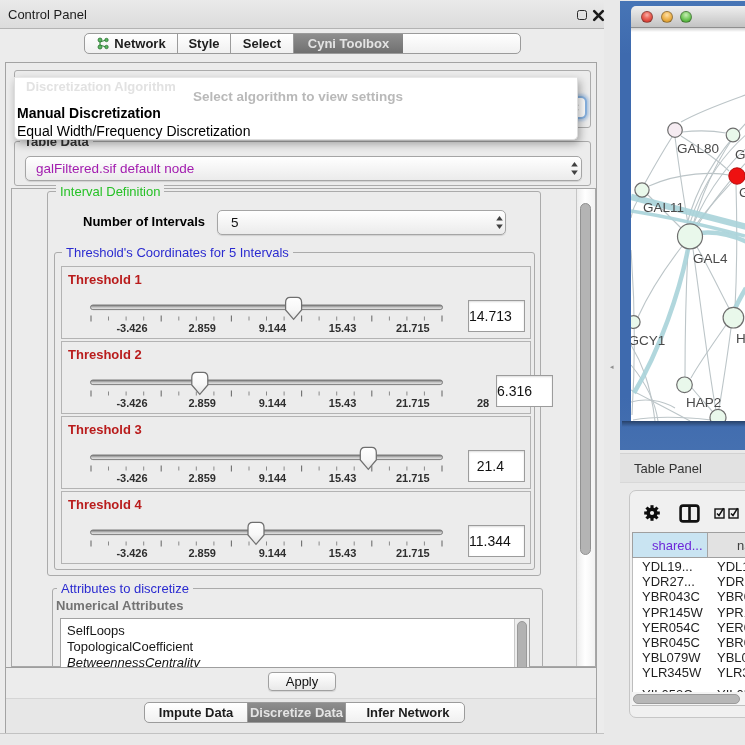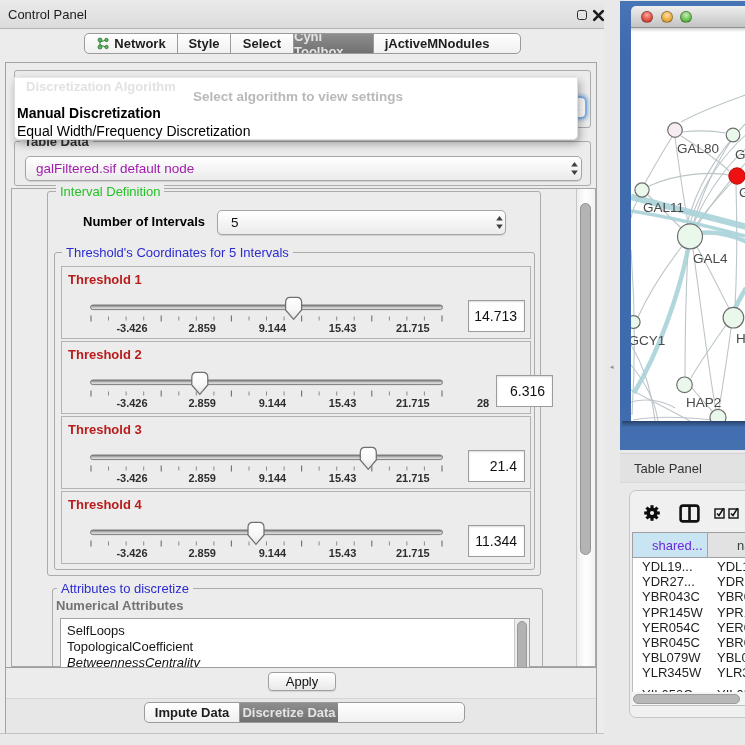--- a/index.html
+++ b/index.html
@@ -11,43 +11,42 @@
 .seg .s:last-child{border-right:none;}
 .seg .sel{background:linear-gradient(#8e8e8e,#707070);color:#e4e4e4;}
 .combo{border:1px solid #a5a5a5;border-radius:5px;background:linear-gradient(#ffffff,#ebebeb);
      box-shadow:0 1px 1px rgba(0,0,0,.12);font-size:13.5px;color:#111;}
 .gbox{border:1px solid #ababab;border-radius:3px;}
 .gtitle{font-size:13px;background:#ececec;padding:0 4px;line-height:13px;height:13px;white-space:nowrap;}
 .tbox{left:61px;width:470px;height:73px;border:1px solid #b3b3b3;background:#ececec;}
 .ttitle{left:7px;top:6px;font-size:13px;font-weight:bold;color:#b91c1c;position:absolute;white-space:nowrap;}
 .vfield{left:407px;top:34px;width:57px;height:32px;background:#fff;border:1px solid #9c9c9c;
      box-shadow:inset 0 1px 2px rgba(0,0,0,.14);font-size:14px;color:#111;text-align:right;
-     line-height:30px;padding-right:7px;position:absolute;}
+     line-height:30px;padding-right:20px;position:absolute;}
 .slab{font-size:11px;font-weight:bold;color:#2e2e2e;transform:translateX(-50%);white-space:nowrap;position:absolute;margin-left:41px;}
 </style></head><body>
 
 <div style="left:0;top:0;width:604px;height:734px;background:#ececec;border-bottom:1px solid #c2c2c2;"></div>
 <div style="left:0;top:0;width:604px;height:29px;background:linear-gradient(#eaeaea,#dcdcdc);border-bottom:1px solid #b3b3b3;"></div>
 <span style="left:8px;top:7px;font-size:13px;color:#1c1c1c;">Control Panel</span>
 <span style="left:577px;top:10px;width:10px;height:10px;border:1.6px solid #2a2a2a;border-radius:2.5px;"></span>
 <svg style="position:absolute;left:592px;top:9px" width="13" height="13" viewBox="0 0 13 13">
     <path d="M2.2,2.2 L10.8,10.8 M10.8,2.2 L2.2,10.8" stroke="#1b1b1b" stroke-width="2.6" stroke-linecap="round"></path>
   </svg>
 <div class="seg" style="left:84px;top:33px;width:437px;height:21px;">
     <div class="s" style="width:93px;"><svg width="14" height="13" viewBox="0 0 14 13" style="margin-right:4px">
         <path d="M4,3 L4,10 M4,5 L10,3 M4,8 L10,10" stroke="#3f9148" stroke-width="1.2" fill="none"></path>
         <circle cx="4" cy="3" r="2" fill="#59b95f" stroke="#2c7033" stroke-width="0.8"></circle>
         <circle cx="4" cy="10" r="2" fill="#59b95f" stroke="#2c7033" stroke-width="0.8"></circle>
         <circle cx="10.5" cy="3" r="1.7" fill="#59b95f" stroke="#2c7033" stroke-width="0.8"></circle>
         <circle cx="10.5" cy="10" r="1.7" fill="#59b95f" stroke="#2c7033" stroke-width="0.8"></circle>
       </svg>Network</div>
     <div class="s" style="width:53px;">Style</div>
     <div class="s" style="width:63px;">Select</div>
-    <div class="s sel" style="width:80px;">Cyni Toolbox</div>
-    <div class="s" style="width:126px;">jActiveMNodules</div>
+    <div class="s sel" style="width:109px;">Cyni Toolbox</div>
   </div>
 <div style="left:5px;top:62px;width:592px;height:671px;border:1px solid #a3a3a3;background:#ececec;"></div>
 <div class="gbox" style="left:14px;top:70px;width:577px;height:58px;"></div>
 <div class="gbox" style="left:14px;top:141px;width:577px;height:45px;"></div>
 <span class="gtitle" style="left:20px;top:135px;color:#333;font-weight:bold;">Table Data</span>
 <div class="combo" style="left:25px;top:156px;width:557px;height:25px;"></div>
 <span style="left:36px;top:161px;font-size:13.5px;color:#a21caf;">galFiltered.sif default node</span>
 <svg style="position:absolute;left:570px;top:161px" width="9" height="15" viewBox="0 0 9 15">
     <path d="M4.5,1 L7.8,5.6 L1.2,5.6 Z" fill="#404040"></path>
     <path d="M4.5,14 L1.2,9.4 L7.8,9.4 Z" fill="#404040"></path>
@@ -227,22 +226,23 @@
 <div style="left:60px;top:618px;width:470px;height:70px;border:1px solid #a2a2a2;background:#fff;"></div>
 <span style="left:67px;top:623px;font-size:13px;color:#161616;">SelfLoops</span>
 <span style="left:67px;top:639px;font-size:13px;color:#161616;">TopologicalCoefficient</span>
 <span style="left:67px;top:655px;font-size:13px;color:#161616;font-style:italic;">BetweennessCentrality</span>
 <div style="left:514px;top:619px;width:15px;height:68px;background:#ededed;border-left:1px solid #c9c9c9;"></div>
 <div style="left:517px;top:621px;width:10px;height:66px;background:#b2b2b2;border:1px solid #999;border-radius:6px;"></div>
 <div style="left:6px;top:667px;width:590px;height:66px;background:#ececec;border-top:1px solid #9e9e9e;"></div>
 <div style="left:268px;top:672px;width:68px;height:19px;border:1px solid #a0a0a0;border-radius:4px;background:linear-gradient(#ffffff,#e9e9e9);box-shadow:0 1px 1px rgba(0,0,0,.1);font-size:13px;color:#111;text-align:center;line-height:17px;">Apply</div>
 <div style="left:6px;top:698px;width:590px;height:35px;background:#e7e7e7;border-top:1px solid #d5d5d5;"></div>
 <div class="seg" style="left:144px;top:702px;width:321px;height:21px;">
-    <div class="s" style="width:95px;">Impute Data</div>
+    <div class="s" style="width:103px;">Impute Data</div>
     <div class="s sel" style="width:98px;">Discretize Data</div>
+    <div class="s" style="width:124px;">Infer Network</div>
   </div>
 <div style="left:14px;top:77px;width:564px;height:63px;background:#ffffff;border:1px solid #dedede;border-top:1px solid #e9e9e9;border-radius:0 0 5px 5px;box-shadow:2px 4px 9px rgba(0,0,0,.32);z-index:40;"></div>
 <span style="left:26px;top:79px;font-size:13px;font-weight:bold;color:#e2e2e2;z-index:41;">Discretization Algorithm</span>
 <span style="left:193px;top:89px;font-size:13.5px;font-weight:bold;color:#b9b9b9;z-index:41;">Select algorithm to view settings</span>
 <span style="left:17px;top:105px;font-size:14px;font-weight:bold;color:#000;z-index:41;">Manual Discretization</span>
 <span style="left:17px;top:123px;font-size:14px;color:#000;z-index:41;">Equal Width/Frequency Discretization</span>
 <div style="left:610px;top:363px;width:5px;height:7px;color:#8f8f8f;font-size:7px;line-height:7px;">◂</div>
 <div style="left:620px;top:1px;width:125px;height:449px;background:linear-gradient(#4775b6,#3e6aae 12%,#3e6aae 88%,#4570b0);"></div>
 <div style="left:631px;top:6px;width:114px;height:22px;border-radius:5px 0 0 0;background:linear-gradient(#efefef,#c3c3c3);border-bottom:1px solid #8f8f8f;"></div>
 <div style="left:641px;top:11px;width:12px;height:12px;border-radius:50%;background:radial-gradient(circle at 50% 30%, #f7b1ab 0%, #ee6f63 35%, #da3f35 75%, #a8291f 100%);border:0.5px solid rgba(60,60,60,.45);"></div>

